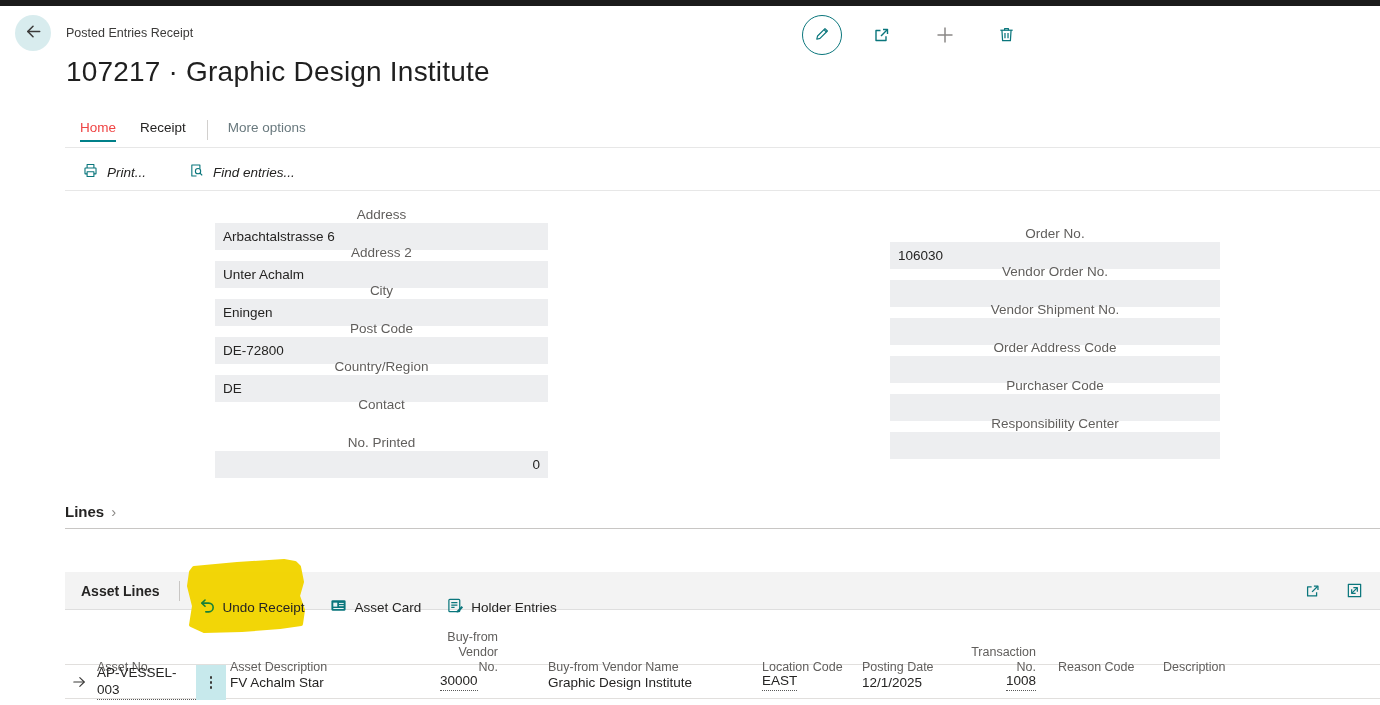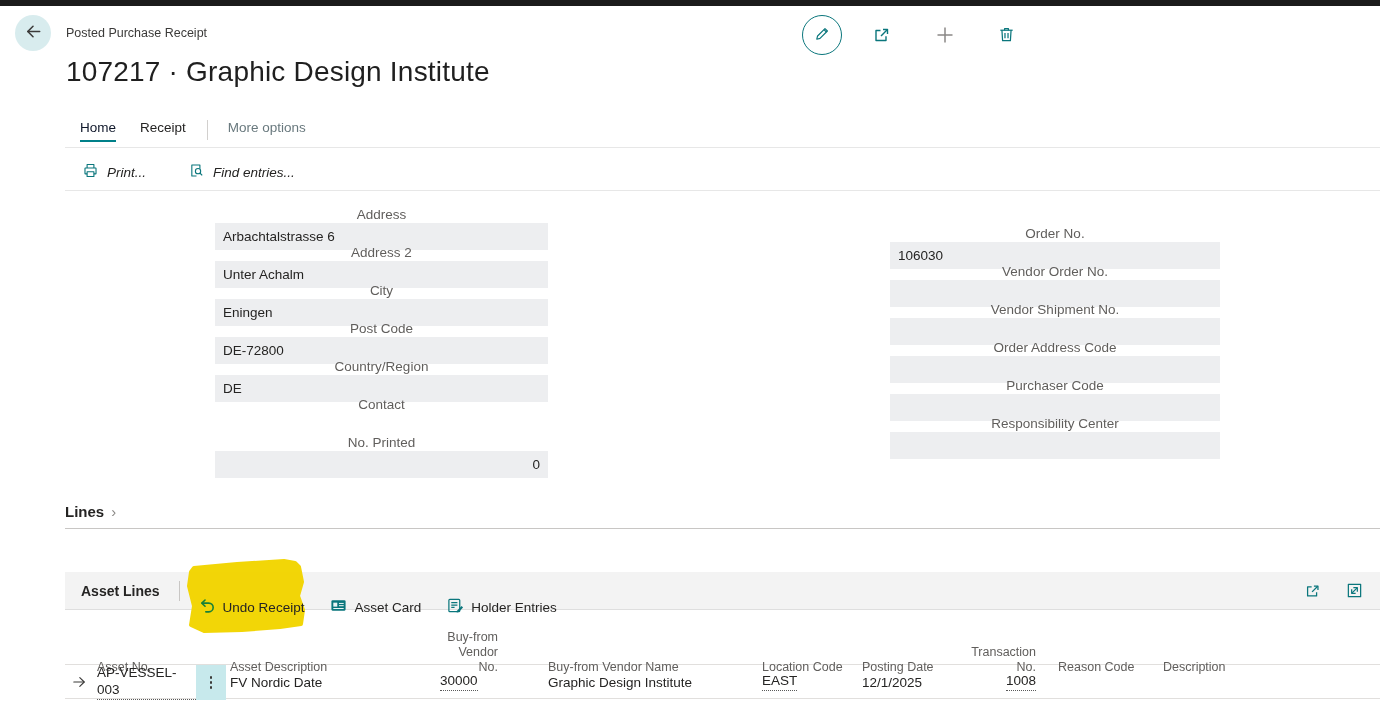--- a/index.html
+++ b/index.html
@@ -17,21 +17,21 @@
   .caption { position:absolute; left:66px; top:26px; font-size:12.5px; color:#3b3a39; }
   .page-title { position:absolute; left:66px; top:56px; font-size:28px; font-weight:300; color:#1f1f1f; letter-spacing:.2px; }
 
   .hdr-icon { position:absolute; width:20px; height:20px; top:25px; cursor:pointer; }
   .edit-btn { position:absolute; left:802px; top:15px; width:40px; height:40px; border-radius:50%;
     border:1px solid #0a767c; display:flex; align-items:center; justify-content:center; cursor:pointer; }
 
   
   .tabs { position:absolute; left:80px; top:120px; display:flex; align-items:flex-start; height:24px; }
   .tab { font-size:13.5px; color:#252423; padding-bottom:5px; cursor:pointer; }
-  .tab.active { color:#0f172a; border-bottom:2px solid #008089; }
+  .tab.active { color:#ef4444; border-bottom:2px solid #008089; }
   .tab + .tab { margin-left:24px; }
   .tab-sep { width:1px; height:20px; background:#d2d0ce; margin:0 20px 0 21px; }
   .tab.more { color:#69797e; }
   .divider { position:absolute; left:65px; width:1315px; height:1px; background:#e7e7e7; }
 
   
   .actionbar { position:absolute; left:82px; top:156px; height:32px; display:flex; align-items:center; gap:42px;font-style:italic; }
   .action { display:flex; align-items:center; gap:8px; color:#252423; cursor:pointer; }
 
   
@@ -89,21 +89,21 @@
 <div class="topbar"></div>
 
 <div class="back-btn">
   <span>
     <svg width="19" height="19" viewBox="0 0 20 20" fill="none" stroke="#3b3a39" stroke-width="1.6" stroke-linecap="round" stroke-linejoin="round">
         <path d="M16.5 10H4"></path>
         <path d="M9.5 4.5L4 10l5.5 5.5"></path>
       </svg>
   </span>
 </div>
-<div class="caption">Posted Purchase Receipt</div>
+<div class="caption">Posted Entries Receipt</div>
 
 <div class="edit-btn">
   <span>
     <svg width="18" height="18" viewBox="0 0 20 20" fill="none" stroke="#0a767c" stroke-width="1.3" stroke-linejoin="round">
         <path d="M4.2 15.8l.9-3.6 8.2-8.2 2.7 2.7-8.2 8.2-3.6.9z"></path>
         <path d="M12.2 5.1l2.7 2.7"></path>
       </svg>
   </span>
 </div>
 <div class="hdr-icon" style="left:872px;">
@@ -332,21 +332,21 @@
     <div class="pl5">
         <span class="cell-link">AP-VESSEL-003</span>
       </div>
     <div class="dots-cell">
       <span class="dots-glyph">
           <i></i>
           <i></i>
           <i></i>
         </span>
     </div>
-    <div class="pl6">FV Nordic Date</div>
+    <div class="pl6">FV Achalm Star</div>
     <div class="ar">
         <span class="cell-link">30000</span>
       </div>
     <div class="pl36">Graphic Design Institute</div>
     <div class="pl7">
         <span class="cell-link">EAST</span>
       </div>
     <div class="pl7">12/1/2025</div>
     <div class="ar2">
         <span class="cell-link">1008</span>

